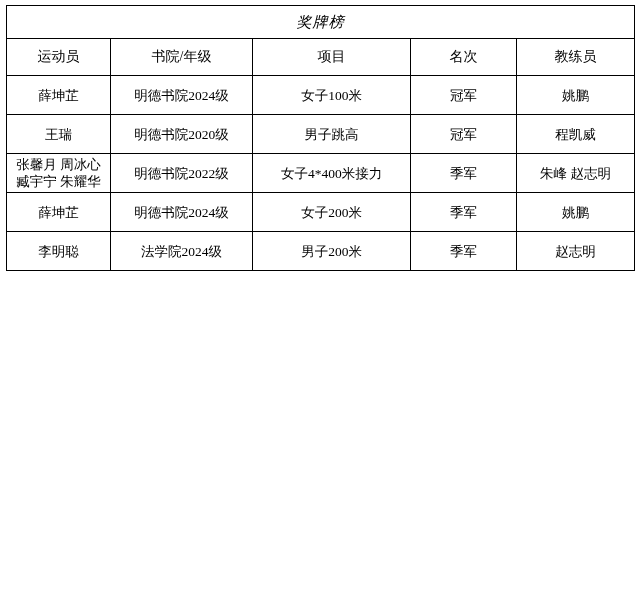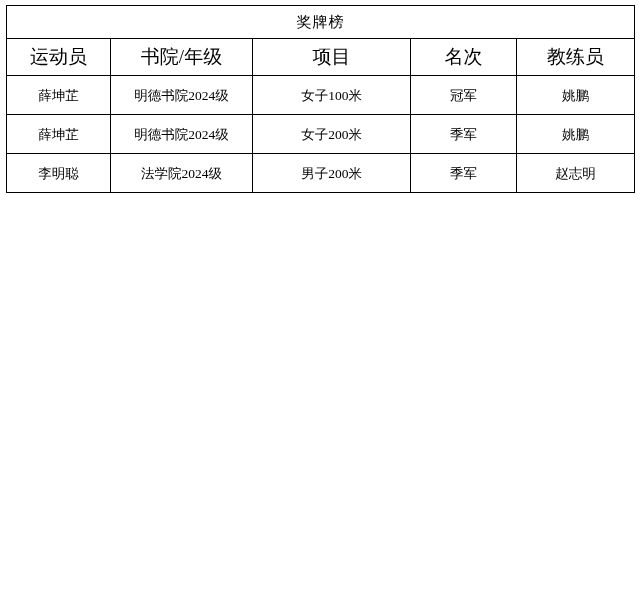--- a/index.html
+++ b/index.html
@@ -31,24 +31,25 @@
     text-align: center;
     vertical-align: middle;
     font-weight: normal;
     padding: 0;
   }
   .title-cell {
     height: 32px;
     font-size: 15px;
     font-weight: bold;
     letter-spacing: 1px;
+    font-style: italic;
   }
   .header-row td {
     height: 36px;
-    font-size: 19px;
+    font-size: 14px;
   }
   .body-row td {
     height: 38px;
     font-size: 13.5px;
     line-height: 17px;
   }
   .two-line {
     font-size: 13px;
     line-height: 18px;
   }
@@ -89,26 +90,41 @@
         <td class="nowrap-cell">薛坤芷</td>
         <td>明德书院2024级</td>
         <td>女子100米</td>
         <td>冠军</td>
         <td>姚鹏</td>
       </tr>
 
 
 
 
+      <tr class="body-row">
+        <td class="nowrap-cell">王瑞</td>
+        <td>明德书院2020级</td>
+        <td>男子跳高</td>
+        <td>冠军</td>
+        <td>程凯威</td>
+      </tr>
 
 
 
 
 
 
+      <tr class="body-row">
+        <td class="nowrap-cell two-line">张馨月 周冰心
+臧宇宁 朱耀华</td>
+        <td>明德书院2022级</td>
+        <td>女子4*400米接力</td>
+        <td>季军</td>
+        <td>朱峰 赵志明</td>
+      </tr>
 
       <tr class="body-row">
         <td class="nowrap-cell">薛坤芷</td>
         <td>明德书院2024级</td>
         <td>女子200米</td>
         <td>季军</td>
         <td>姚鹏</td>
       </tr>
 
 

